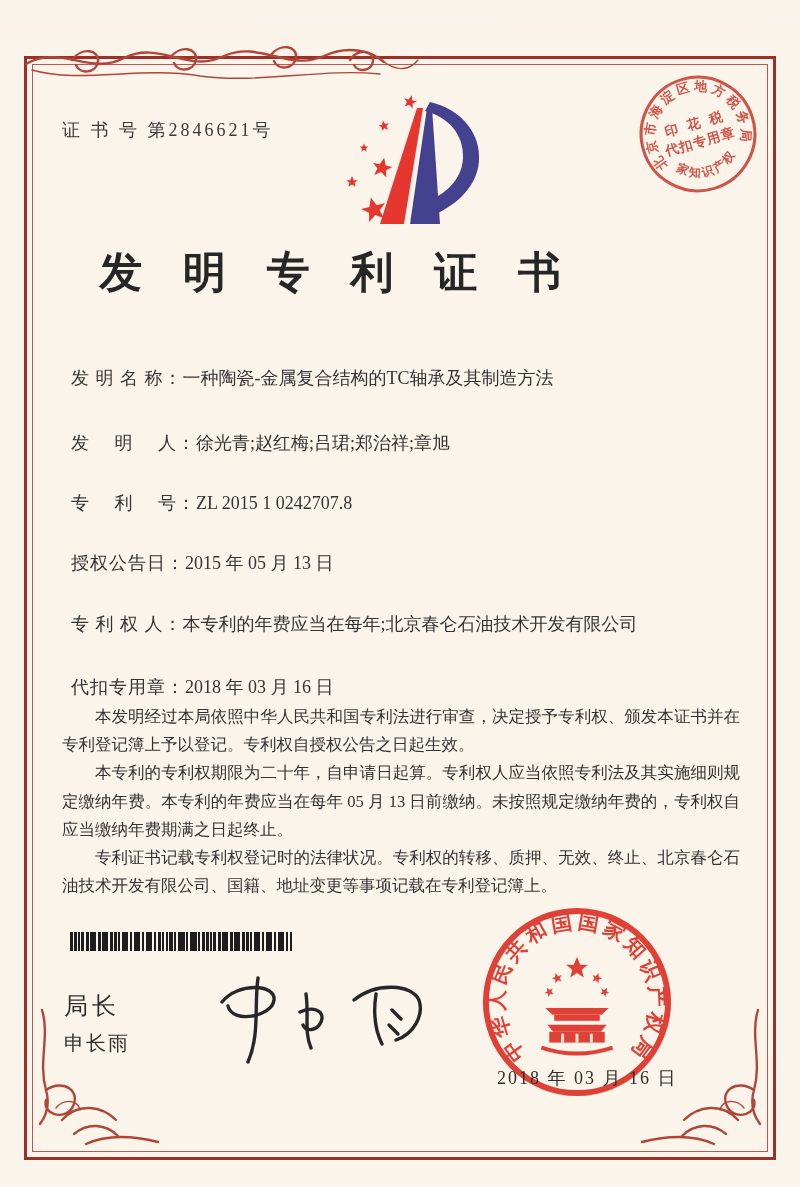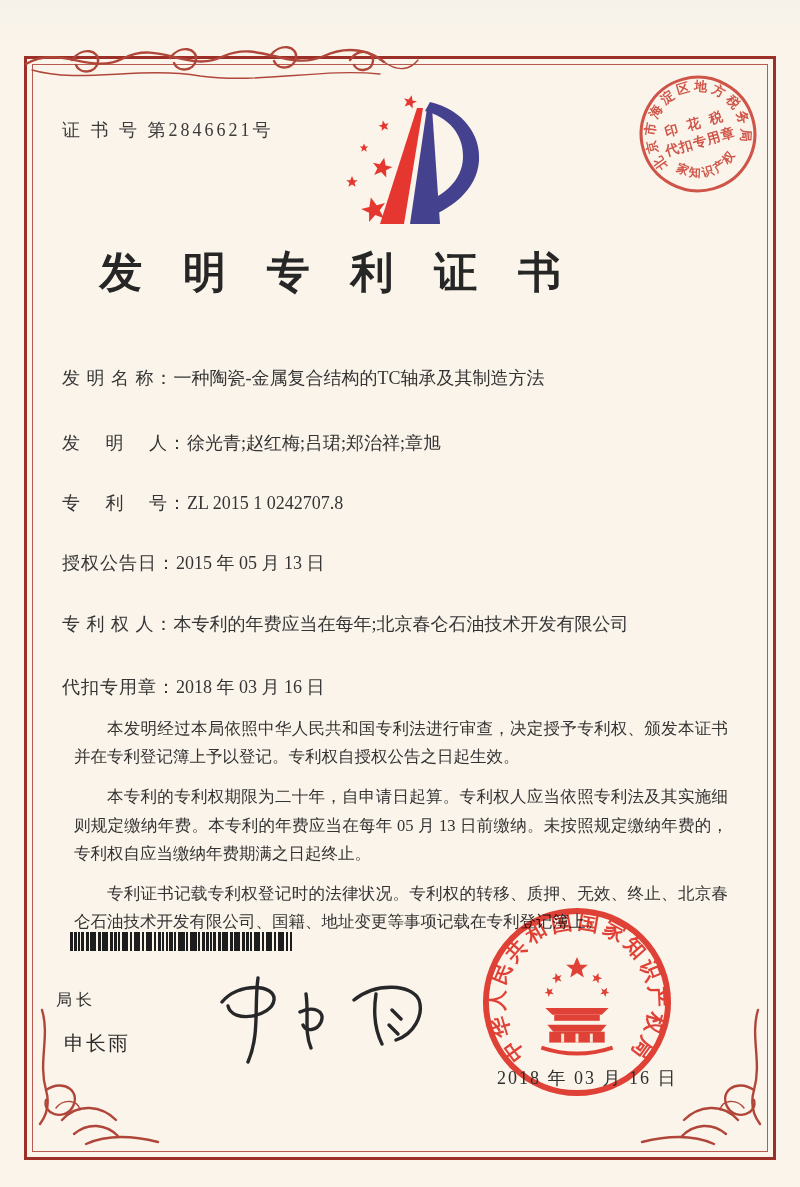--- a/index.html
+++ b/index.html
@@ -23,33 +23,33 @@
   .flourish .thin{stroke-width:1.4;}
   
   .cert-number{position:absolute;left:62px;top:118px;font-size:18px;color:#3a3a3a;
     letter-spacing:3px;}
   .logo{position:absolute;left:322px;top:86px;}
   .title{position:absolute;left:0;top:244px;width:660px;text-align:center;
     font-size:43px;font-weight:600;color:#262626;letter-spacing:15px;text-indent:15px;}
   
   .field{position:absolute;left:62px;width:690px;font-size:18px;color:#343434;
     white-space:nowrap;}
-  .field .lab{letter-spacing:1px;}
+  .field .lab{letter-spacing:1px;margin-left:9px;}
   .f0{top:366px}.f1{top:431px}.f2{top:491px}.f3{top:551px}.f4{top:612px}.f5{top:675px}
   
   .body-text{position:absolute;left:62px;top:703px;width:678px;font-size:16.5px;
     line-height:28.2px;color:#333;text-align:justify;}
-  .body-text p{margin:12px;text-indent:2em;}
+  .body-text p{margin:0;text-indent:2em;}
   
   .barcode{position:absolute;left:70px;top:932px;width:222px;height:19px;
     background:
       repeating-linear-gradient(90deg,#1d1d1d 0 2px,rgba(0,0,0,0) 2px 4px),
       repeating-linear-gradient(90deg,#1d1d1d 0 1px,rgba(0,0,0,0) 1px 6px),
       repeating-linear-gradient(90deg,#1d1d1d 0 3px,rgba(0,0,0,0) 3px 11px);}
-  .director-title{position:absolute;left:56px;top:990px;font-size:16px;color:#2e2e2e;
+  .director-title{position:absolute;left:64px;top:990px;font-size:24px;color:#2e2e2e;
     font-family:"Liberation Sans","DejaVu Sans",sans-serif;letter-spacing:4px;}
   .director-name{position:absolute;left:64px;top:1030px;font-size:20px;color:#2e2e2e;
     font-family:"Liberation Sans","DejaVu Sans",sans-serif;letter-spacing:2px;}
   .signature{position:absolute;left:188px;top:968px;}
   .signature path{fill:none;stroke:#27272a;stroke-width:3.4;stroke-linecap:round;stroke-linejoin:round;}
   .seal{position:absolute;left:478px;top:903px;mix-blend-mode:multiply;opacity:.95;}
   .seal-date{position:absolute;left:497px;top:1066px;font-size:18px;color:#2f2f2f;
     letter-spacing:2px;z-index:5;}
   .corner-stamp{position:absolute;left:636px;top:72px;transform:rotate(-16deg);
     mix-blend-mode:multiply;opacity:.88;}

